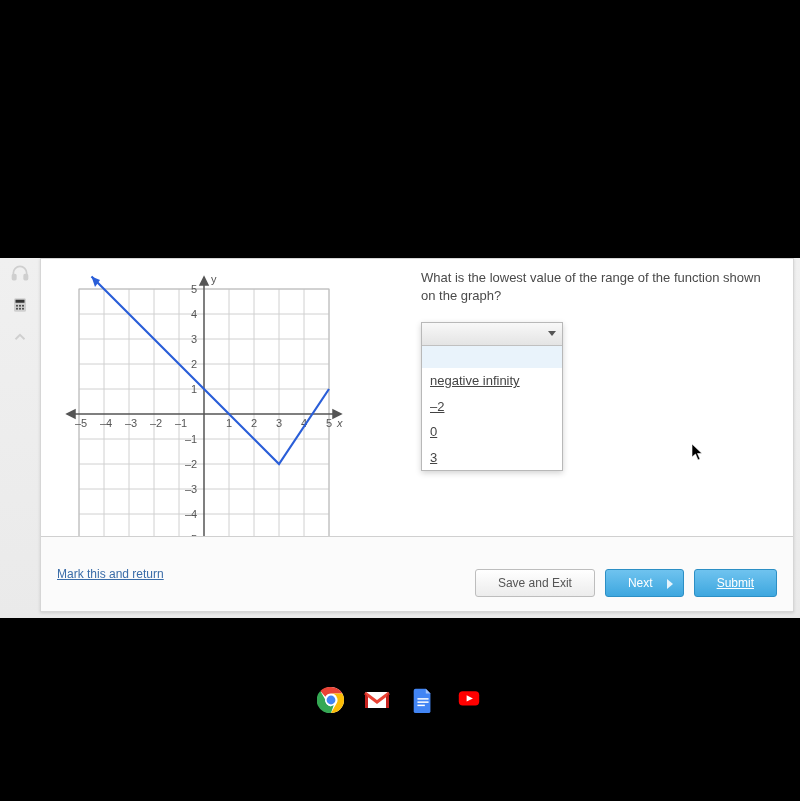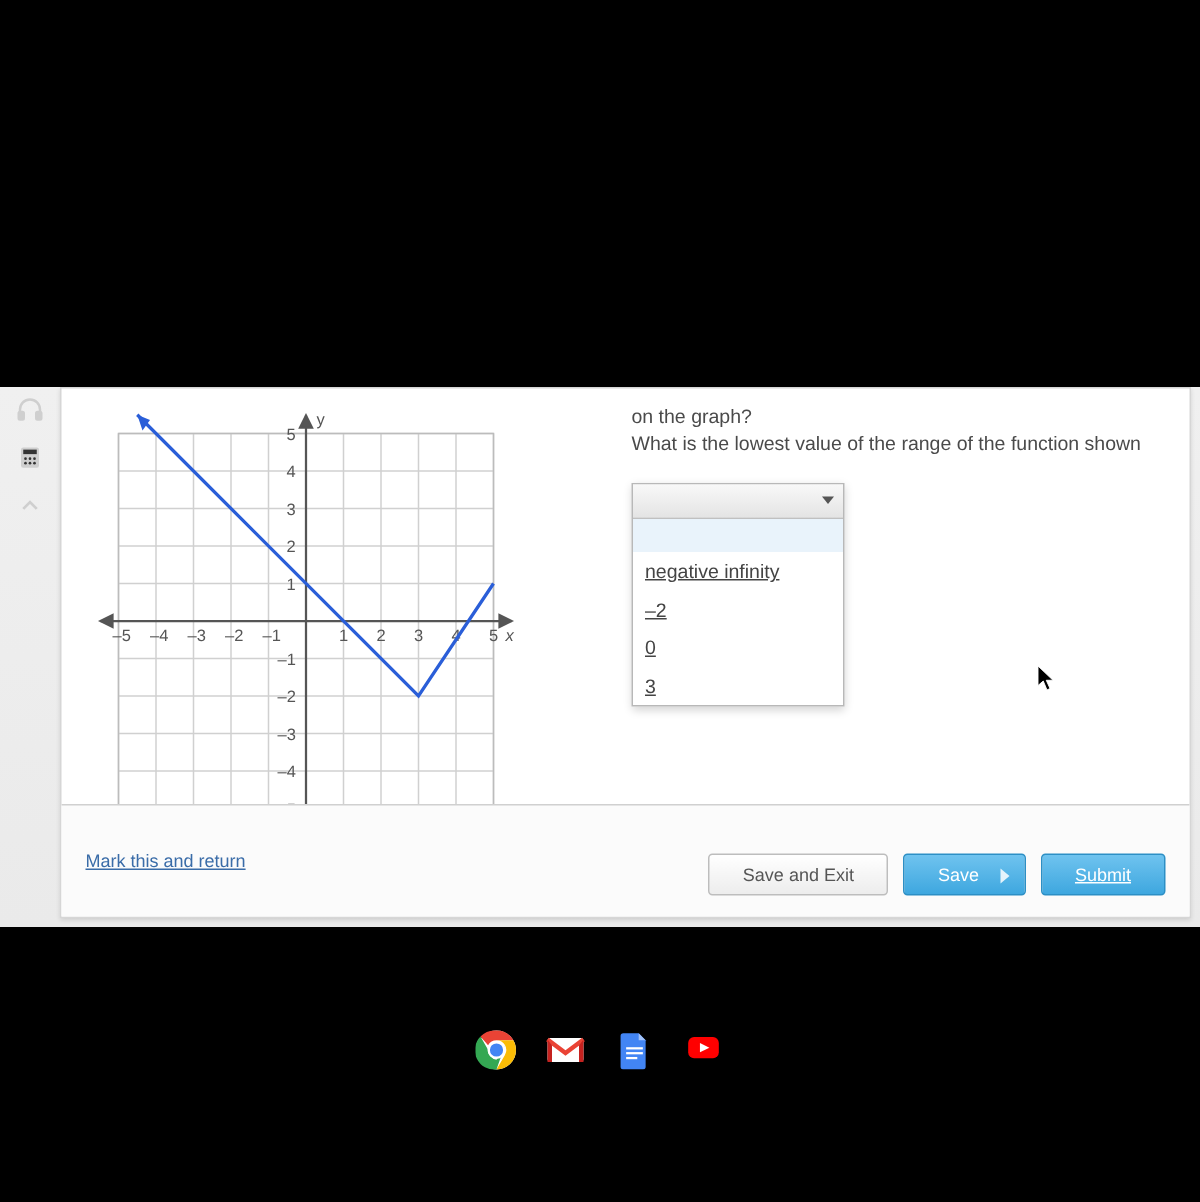--- a/index.html
+++ b/index.html
@@ -272,22 +272,22 @@
             <text x="126" y="249">–4</text>
             <text x="126" y="274">–5</text>
         </g>
 
         <polyline points="32.5,7.5 220,195 270,120" fill="none" stroke="#2a5ed8" stroke-width="2.2"></polyline>
         <polygon points="32.5,7.5 41,11 36,18" fill="#2a5ed8"></polygon>
       </svg>
     </div>
 
     <div class="question-area">
+      <div>What is the lowest value of the range of the function shown</div>
       <div>on the graph?</div>
-      <div>What is the lowest value of the range of the function shown</div>
 
       <div class="dropdown-box">
         <div class="dropdown-closed">
           <div class="caret"></div>
         </div>
         <div class="dropdown-opt highlight"></div>
         <div class="dropdown-opt">negative infinity</div>
         <div class="dropdown-opt">–2</div>
         <div class="dropdown-opt">0</div>
         <div class="dropdown-opt">3</div>
@@ -297,21 +297,21 @@
     <div class="cursor">
       <svg viewBox="0 0 14 18" width="14" height="18">
         <path d="M1 1 L1 14 L4.5 11 L7 17 L9 16 L6.5 10.5 L11 10.5 Z" fill="#000" stroke="#fff" stroke-width="0.6"></path>
       </svg>
     </div>
 
     <div class="footer-bar">
       <a class="mark-link">Mark this and return</a>
       <div class="footer-spacer"></div>
       <button class="btn">Save and Exit</button>
-      <button class="btn primary">Save</button>
+      <button class="btn primary">Next</button>
       <button class="btn submit">Submit</button>
     </div>
 
   </div>
 </div>
 
 <div class="taskbar">
   <div class="tb-icon">
     <svg viewBox="0 0 28 28" width="28" height="28">
       <circle cx="14" cy="14" r="13" fill="#fff"></circle>

